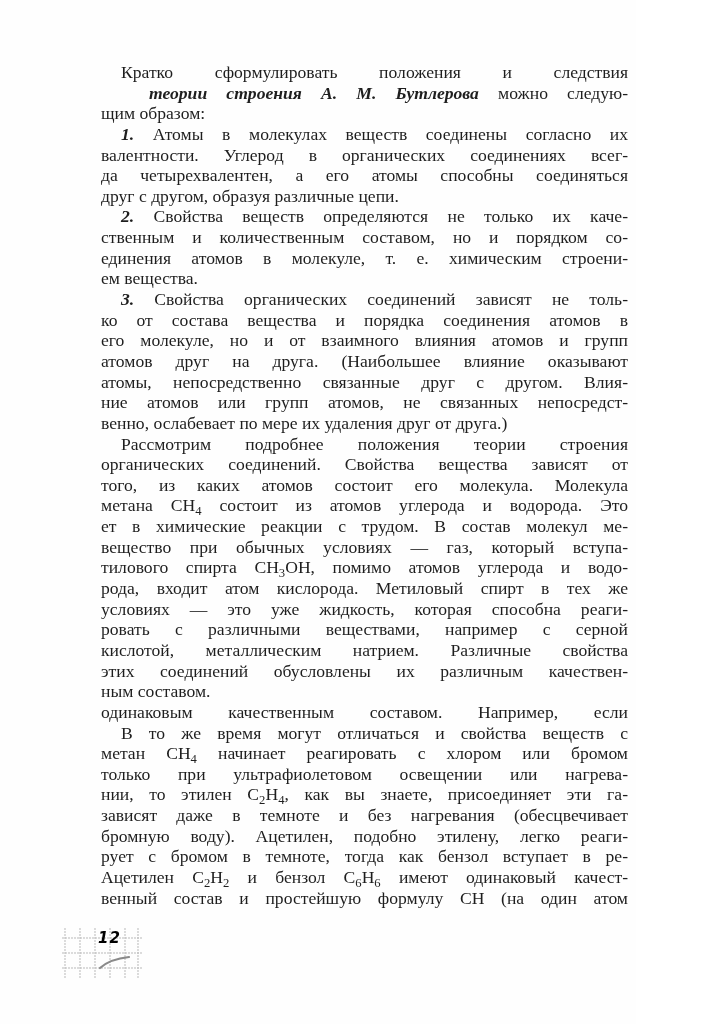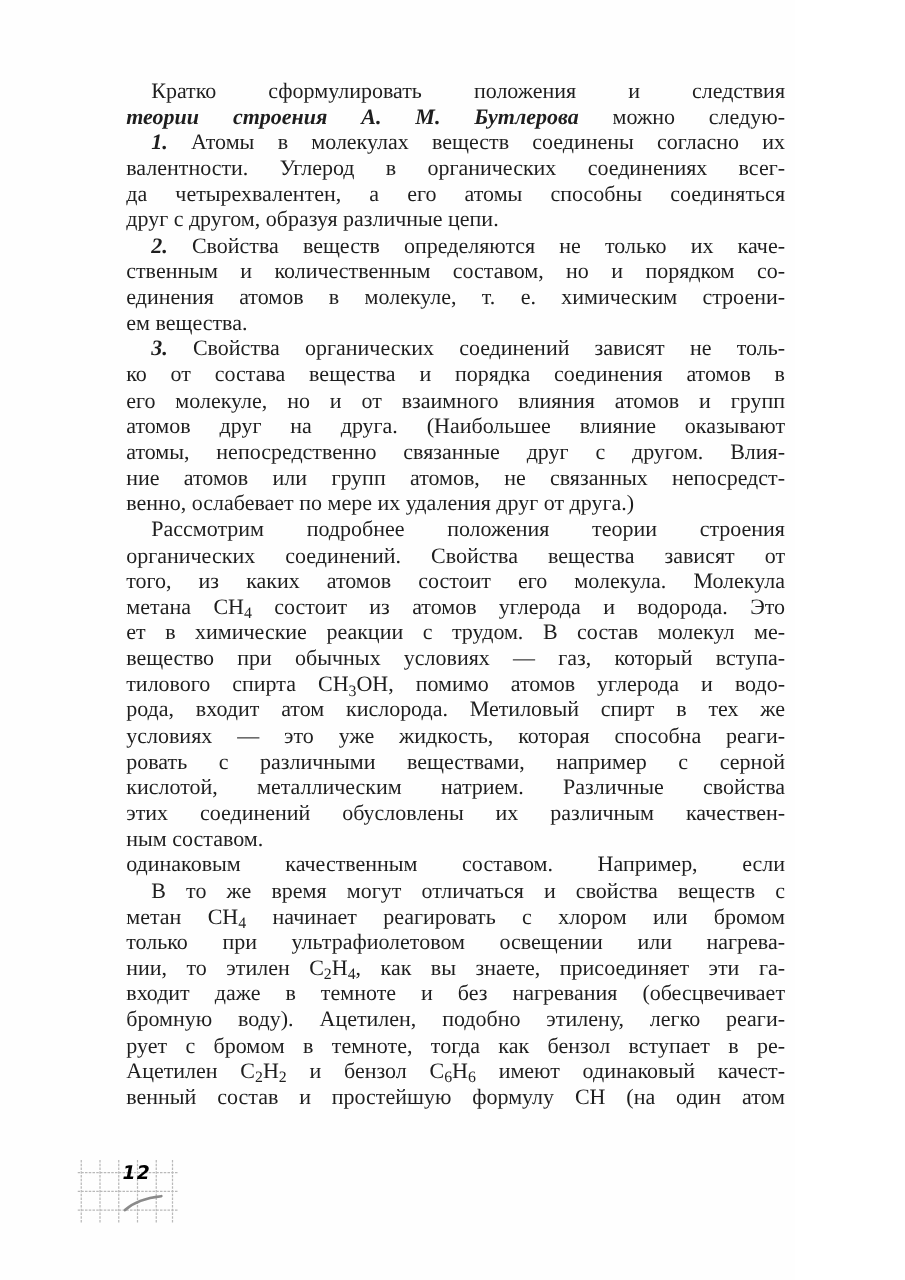--- a/index.html
+++ b/index.html
@@ -10,38 +10,39 @@
     font-family: "Liberation Serif", "DejaVu Serif", serif;
     font-size: 17.6px; color: #1e1e1e;
   }
   .line {
     height: 20.65px; line-height: 20.65px; white-space: nowrap;
     text-align: justify; text-align-last: justify;
     display: block;
   }
   .line.last { text-align-last: left; }
   .line.indent { padding-left: 20px; }
-  .bi { font-weight: bold; font-style: italic; }
+  .bi { font-weight: bold; font-style: italic; margin-left: 48px; }
   .num { font-weight: bold; font-style: italic; }
   sub { font-size: 0.72em; vertical-align: -0.28em; line-height: 0; }
   .footer { position: absolute; left: 62px; top: 928px; width: 82px; height: 52px; }
   .page-number {
     position: absolute; left: 36px; top: 1px;
     font-family: "DejaVu Sans", sans-serif; font-weight: bold; font-style: italic;
     font-size: 15px; color: #000000; letter-spacing: 1px;
   }
 </style>
 </head>
 <body>
 
 <div class="page">
   <div class="text-column" id="text-column">
       <div>
         <div class="line indent"><span>Кратко сформулировать положения и следствия</span></div>
         <div class="line"><span class="bi">теории строения А. М. Бутлерова</span><span> можно следую-</span></div>
+        <div class="line last"><span>щим образом:</span></div>
       </div>
       <div>
         <div class="line indent"><span class="num">1.</span><span> Атомы в молекулах веществ соединены согласно их</span></div>
         <div class="line"><span>валентности. Углерод в органических соединениях всег-</span></div>
         <div class="line"><span>да четырехвалентен, а его атомы способны соединяться</span></div>
         <div class="line last"><span>друг с другом, образуя различные цепи.</span></div>
       </div>
       <div>
         <div class="line indent"><span class="num">2.</span><span> Свойства веществ определяются не только их каче-</span></div>
         <div class="line"><span>ственным и количественным составом, но и порядком со-</span></div>
@@ -71,21 +72,21 @@
         <div class="line"><span>кислотой, металлическим натрием. Различные свойства</span></div>
         <div class="line"><span>этих соединений обусловлены их различным качествен-</span></div>
         <div class="line last"><span>ным составом.</span></div>
       </div>
       <div>
         <div class="line"><span>одинаковым качественным составом. Например, если</span></div>
         <div class="line indent"><span>В то же время могут отличаться и свойства веществ с</span></div>
         <div class="line"><span>метан CH</span><sub>4</sub><span> начинает реагировать с хлором или бромом</span></div>
         <div class="line"><span>только при ультрафиолетовом освещении или нагрева-</span></div>
         <div class="line"><span>нии, то этилен C</span><sub>2</sub><span>H</span><sub>4</sub><span>, как вы знаете, присоединяет эти га-</span></div>
-        <div class="line"><span>входит даже в темноте и без нагревания (обесцвечивает</span></div>
+        <div class="line"><span>зависят даже в темноте и без нагревания (обесцвечивает</span></div>
         <div class="line"><span>бромную воду). Ацетилен, подобно этилену, легко реаги-</span></div>
         <div class="line"><span>рует с бромом в темноте, тогда как бензол вступает в ре-</span></div>
         <div class="line"><span>Ацетилен C</span><sub>2</sub><span>H</span><sub>2</sub><span> и бензол C</span><sub>6</sub><span>H</span><sub>6</sub><span> имеют одинаковый качест-</span></div>
         <div class="line"><span>венный состав и простейшую формулу CH (на один атом</span></div>
       </div>
     </div>
 
   <div class="footer">
     <svg width="82" height="52" style="position:absolute;left:0;top:0">
       <g stroke="#b9b9b9" stroke-width="1" stroke-dasharray="2,1">

